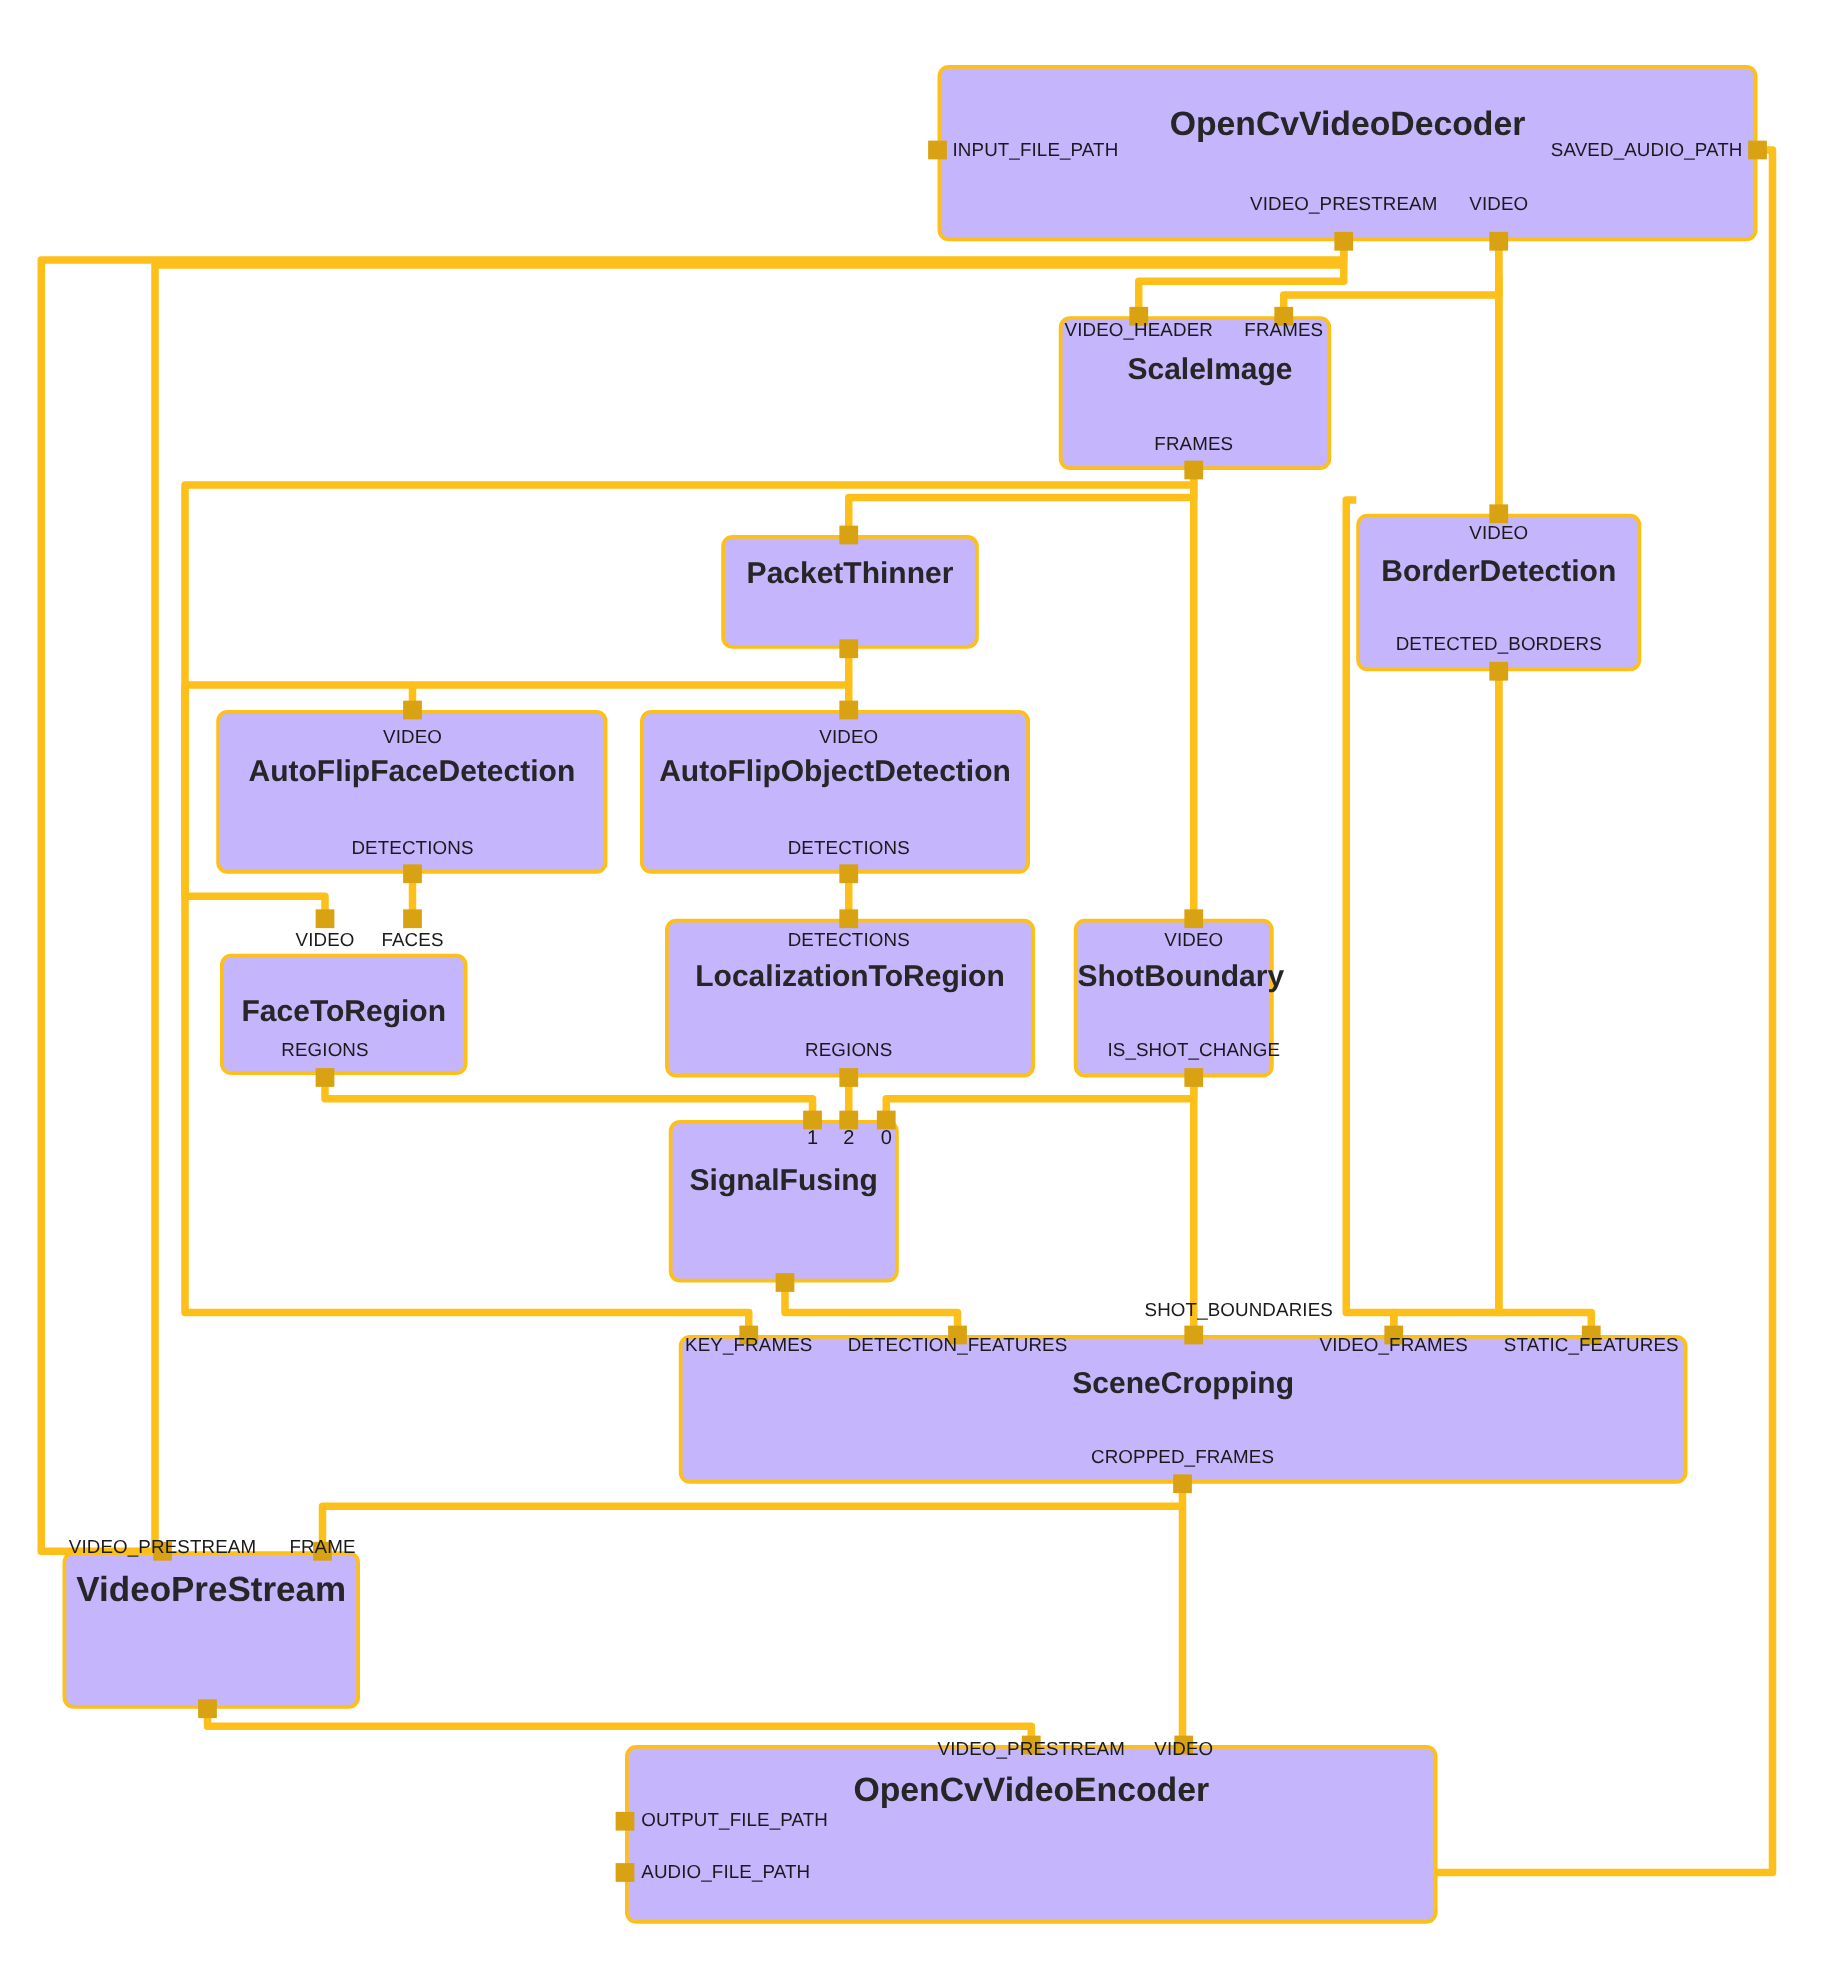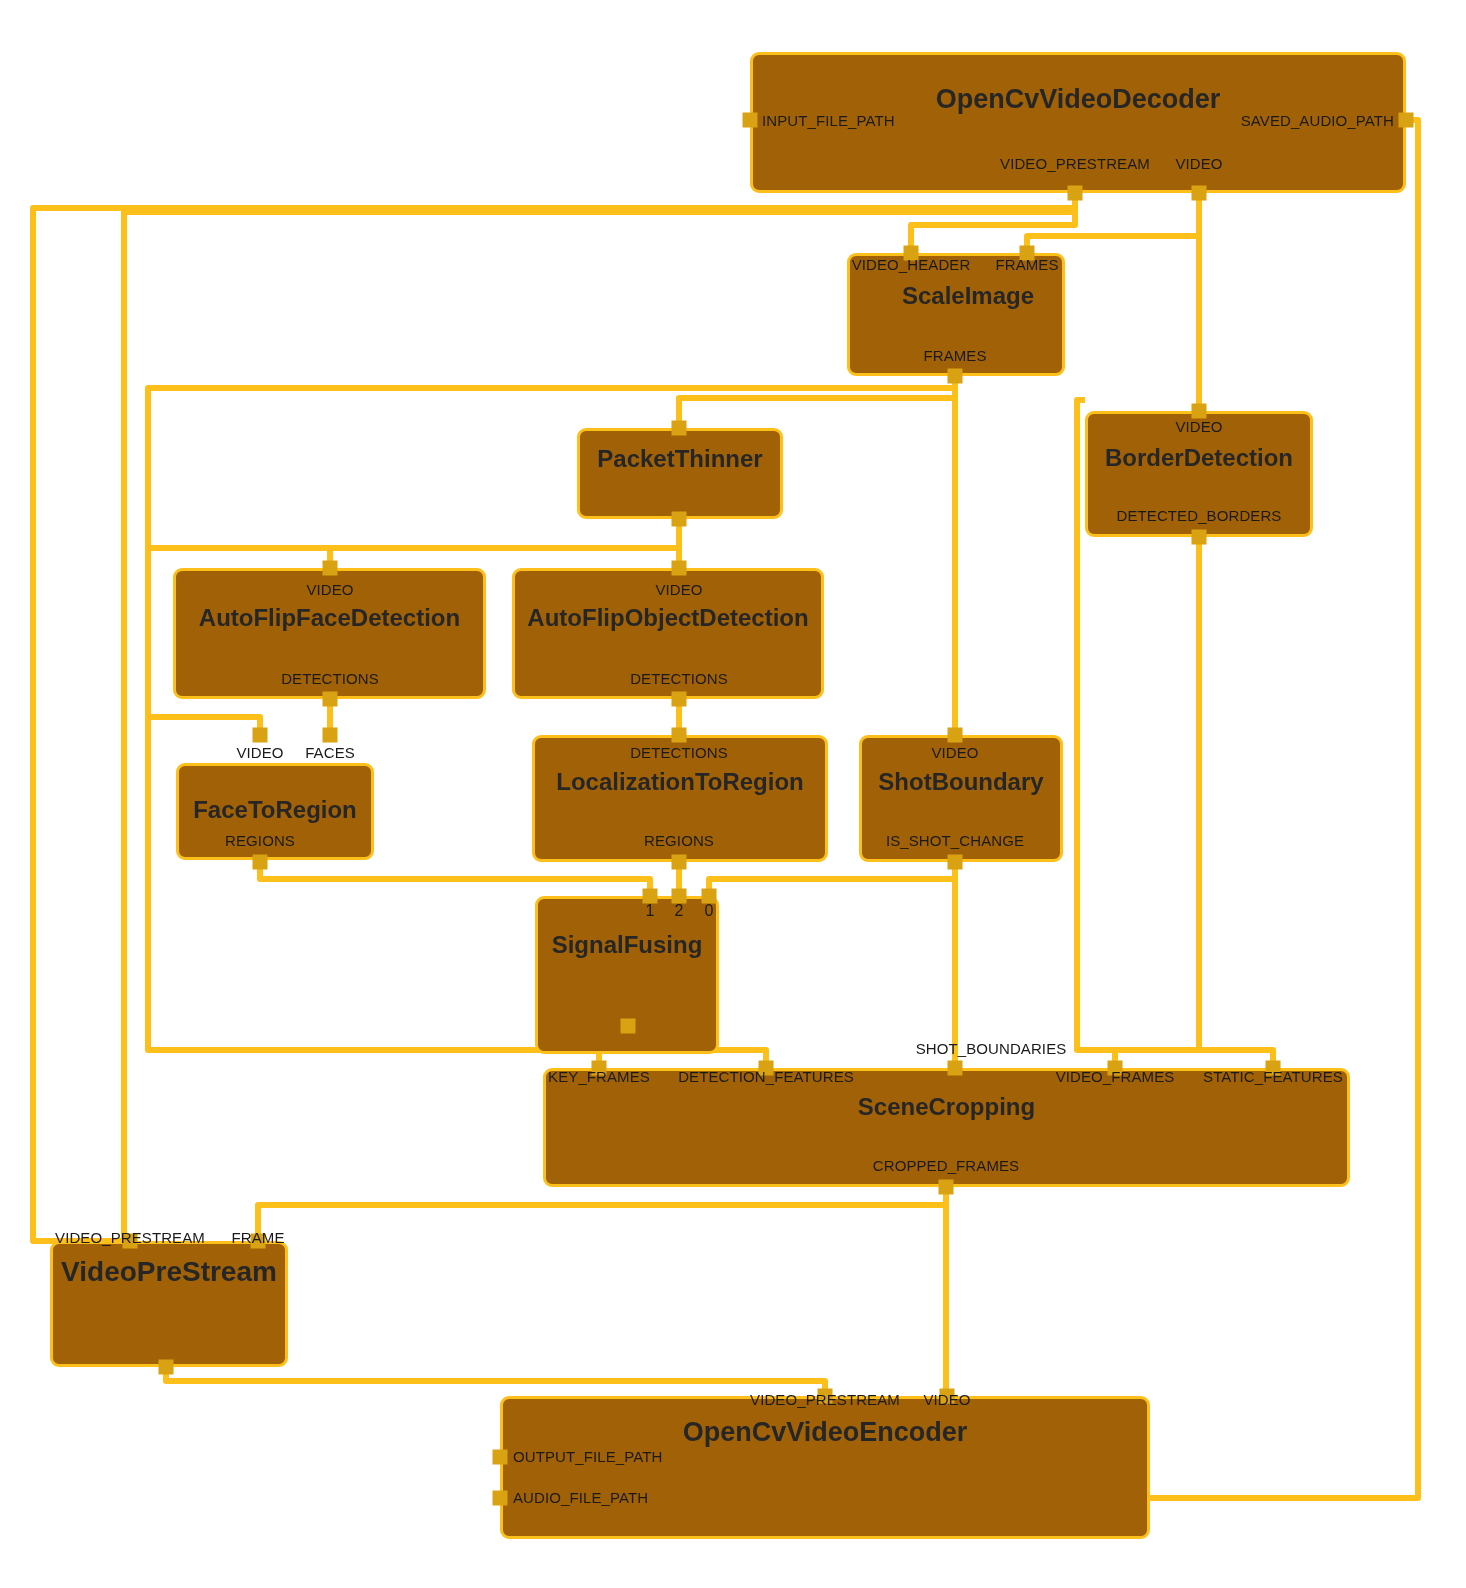--- a/index.html
+++ b/index.html
@@ -1,20 +1,20 @@
 <!DOCTYPE html>
 <html><head>
 <meta charset="utf-8">
 <title>Calculator Graph</title>
 <style>
   html,body{margin:0;padding:0;background:#ffffff;}
   body{font-family:"Liberation Sans","DejaVu Sans",sans-serif;}
   #stage{position:relative;width:1466px;height:1588px;background:#ffffff;overflow:hidden;}
   #edges{position:absolute;left:0;top:0;width:1466px;height:1588px;}
-  .node{position:absolute;box-sizing:border-box;border:3px solid #FDBF19;border-radius:9px;background:#a16207;}
+  .node{position:absolute;box-sizing:border-box;border:3px solid #FDBF19;border-radius:9px;background:#c4b5fd;}
   .node-title{position:absolute;left:0;right:0;text-align:center;font-weight:bold;color:#262626;white-space:nowrap;}
   .port-label{position:absolute;font-size:15px;color:#1a1a1a;white-space:nowrap;letter-spacing:0.1px;}
   .port-sq{position:absolute;width:15px;height:15px;background:#D9A212;transform:translate(-50%,-50%);}
   .idx-label{position:absolute;font-size:16px;color:#1a1a1a;transform:translateX(-50%);}
 </style>
 </head>
 <body>
 
 <div id="stage">
   <svg id="edges" viewBox="0 0 1466 1588" xmlns="http://www.w3.org/2000/svg">
@@ -101,28 +101,28 @@
       <div class="port-label" style="top: 744px; left: 330px; transform: translateX(-50%);">FACES</div>
       <div class="port-sq" style="left: 260px; top: 862px; background: rgb(217, 162, 18);"></div>
       <div class="port-label" style="top: 832px; left: 260px; transform: translateX(-50%);">REGIONS</div>
       <div class="node" style="left: 532px; top: 735px; width: 296px; height: 127px;">
         <div class="node-title" style="top: 29.72px; font-size: 24px;">LocalizationToRegion</div>
       </div>
       <div class="port-sq" style="left: 679px; top: 735px; background: rgb(217, 162, 18);"></div>
       <div class="port-label" style="top: 744px; left: 679px; transform: translateX(-50%);">DETECTIONS</div>
       <div class="port-sq" style="left: 679px; top: 862px; background: rgb(217, 162, 18);"></div>
       <div class="port-label" style="top: 832px; left: 679px; transform: translateX(-50%);">REGIONS</div>
-      <div class="node" style="left: 859px; top: 735px; width: 204px; height: 127px;">
+      <div class="node" style="left: 859px; top: 735px; width: 160px; height: 127px;">
         <div class="node-title" style="top: 29.72px; font-size: 24px;">ShotBoundary</div>
       </div>
       <div class="port-sq" style="left: 955px; top: 735px; background: rgb(217, 162, 18);"></div>
       <div class="port-label" style="top: 744px; left: 955px; transform: translateX(-50%);">VIDEO</div>
       <div class="port-sq" style="left: 955px; top: 862px; background: rgb(217, 162, 18);"></div>
       <div class="port-label" style="top: 832px; left: 955px; transform: translateX(-50%);">IS_SHOT_CHANGE</div>
-      <div class="node" style="left: 535px; top: 896px; width: 184px; height: 158px;">
+      <div class="node" style="left: 535px; top: 896px; width: 184px; height: 130px;">
         <div class="node-title" style="top: 31.72px; font-size: 24px;">SignalFusing</div>
       </div>
       <div class="port-sq" style="left: 650px; top: 896px; background: rgb(217, 162, 18);"></div>
       <div class="idx-label" style="left: 650px; top: 902px;">1</div>
       <div class="port-sq" style="left: 679px; top: 896px; background: rgb(217, 162, 18);"></div>
       <div class="idx-label" style="left: 679px; top: 902px;">2</div>
       <div class="port-sq" style="left: 709px; top: 896px; background: rgb(217, 162, 18);"></div>
       <div class="idx-label" style="left: 709px; top: 902px;">0</div>
       <div class="port-sq" style="left: 628px; top: 1026px; background: rgb(217, 162, 18);"></div>
       <div class="node" style="left: 543px; top: 1068px; width: 807px; height: 119px;">

